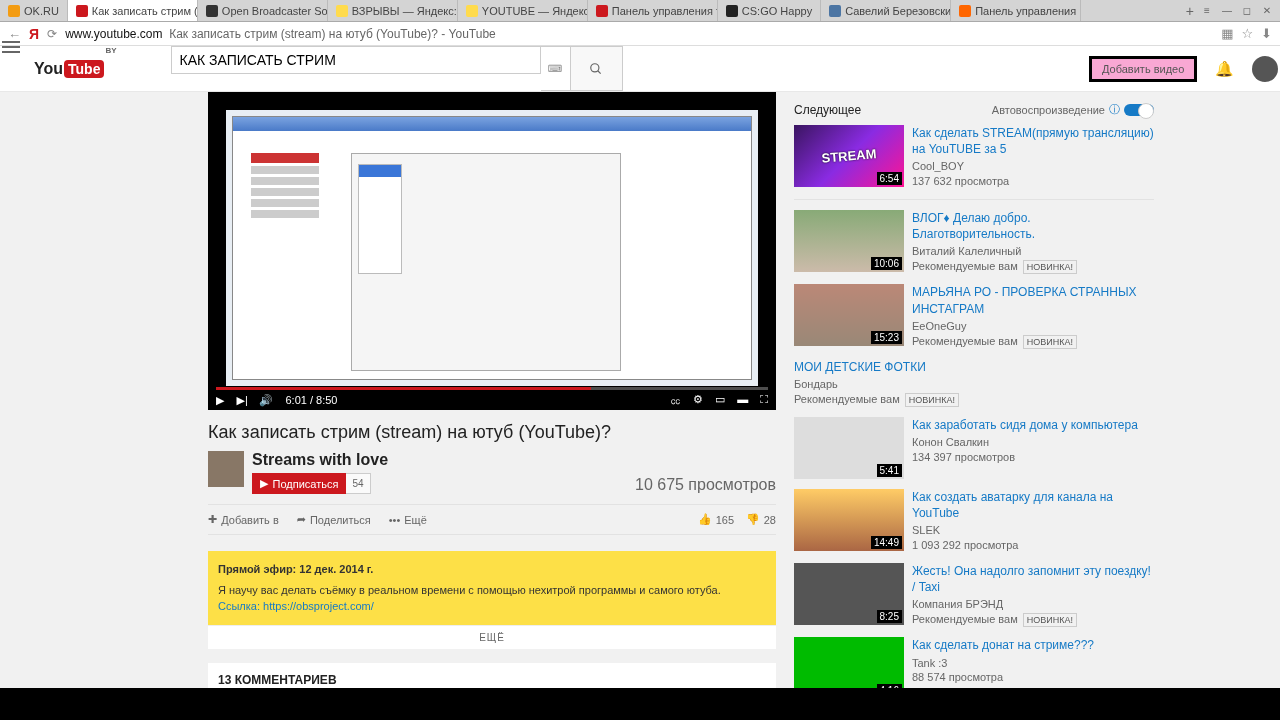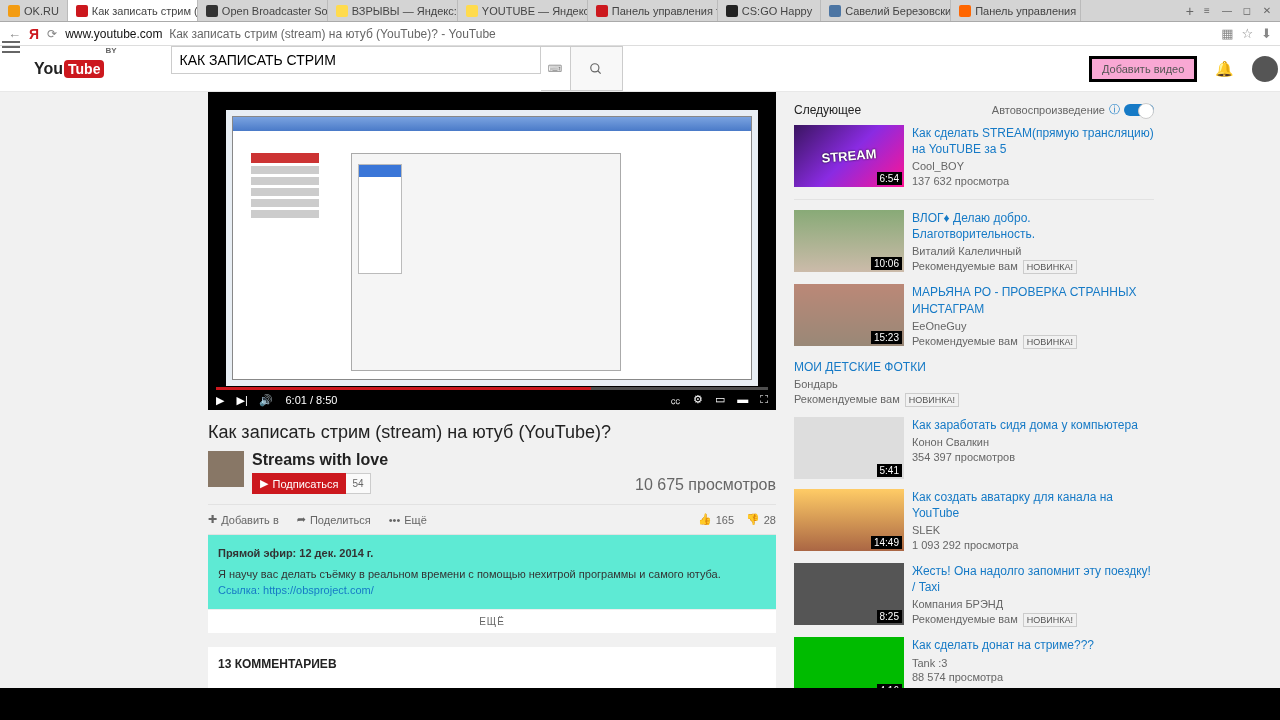--- a/index.html
+++ b/index.html
@@ -59,21 +59,21 @@
 .ch-av{width:36px;height:36px;background:#876}
 .ch-info{flex:1}
 .ch-name{font-size:16px;font-weight:bold}
 .sub-row{display:flex;align-items:center;margin-top:4px}
 .sub-btn{background:#cc181e;color:#fff;font-size:11px;padding:4px 8px;display:flex;align-items:center;gap:4px}
 .sub-cnt{border:1px solid #ccc;border-left:none;font-size:10px;padding:4px 6px;background:#fafafa;color:#666}
 .views{font-size:16px;color:#666;align-self:flex-end}
 .action-row{display:flex;align-items:center;gap:18px;padding:8px 0;color:#666;font-size:11px;border-bottom:1px solid #e2e2e2}
 .act{display:flex;align-items:center;gap:4px;cursor:pointer}
 .likes{margin-left:auto;display:flex;gap:12px}
-.desc-box{background:#5eead4;padding:10px;margin-top:0;font-size:11px;color:#333;line-height:1.5}
+.desc-box{background:#fde047;padding:10px;margin-top:16px;font-size:11px;color:#333;line-height:1.5}
 .desc-date{font-weight:bold;margin-bottom:4px}
 .more-btn{text-align:center;font-size:10px;color:#666;padding:6px;background:#fff;border-top:1px solid #eee;letter-spacing:1px}
 .comments-h{background:#fff;padding:10px;margin-top:14px;font-size:12px;font-weight:bold}
 .comment-input{background:#fff;padding:8px 10px;display:flex;gap:10px;align-items:flex-start}
 .ci-av{width:36px;height:36px;background:#666}
 .ci-box{flex:1;border:1px solid #ddd;padding:8px;font-size:11px;color:#aaa}
 
 .secondary{width:360px;padding-top:10px}
 .upnext-h{display:flex;align-items:center;font-size:12px;margin-bottom:8px}
 .autoplay{margin-left:auto;display:flex;align-items:center;gap:4px;font-size:11px;color:#666}
@@ -316,21 +316,21 @@
             <div class="rec-views">Рекомендуемые вам <span class="rec-new">НОВИНКА!</span></div>
           </div>
         </div>
         <div class="rec">
           <div class="thumb t4">
             <div class="dur">5:41</div>
           </div>
           <div class="rec-info">
             <div class="rec-title">Как заработать сидя дома у компьютера</div>
             <div class="rec-ch">Конон Свалкин</div>
-            <div class="rec-views">354 397 просмотров</div>
+            <div class="rec-views">134 397 просмотров</div>
           </div>
         </div>
         <div class="rec">
           <div class="thumb t5">
             <div class="dur">14:49</div>
           </div>
           <div class="rec-info">
             <div class="rec-title">Как создать аватарку для канала на YouTube</div>
             <div class="rec-ch">SLEK</div>
             <div class="rec-views">1 093 292 просмотра</div>

